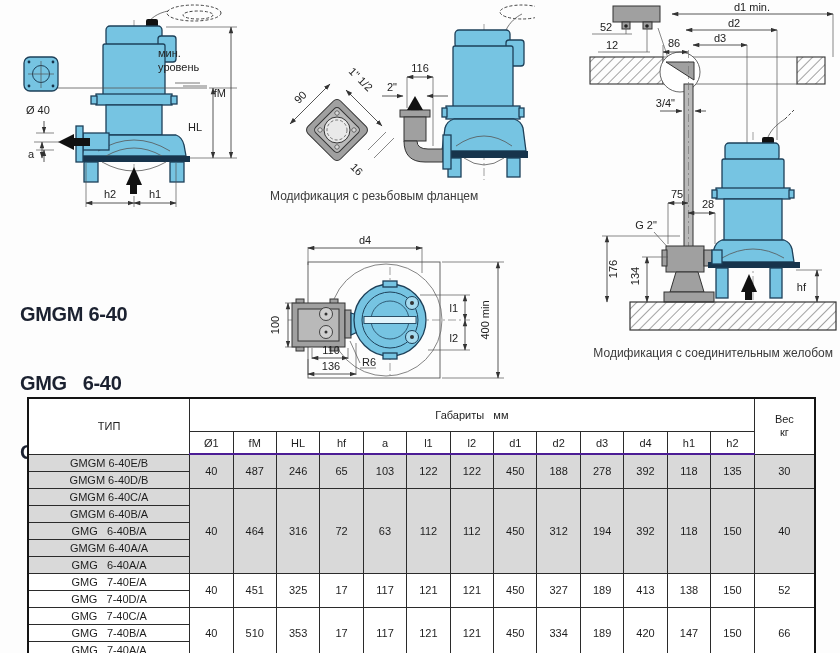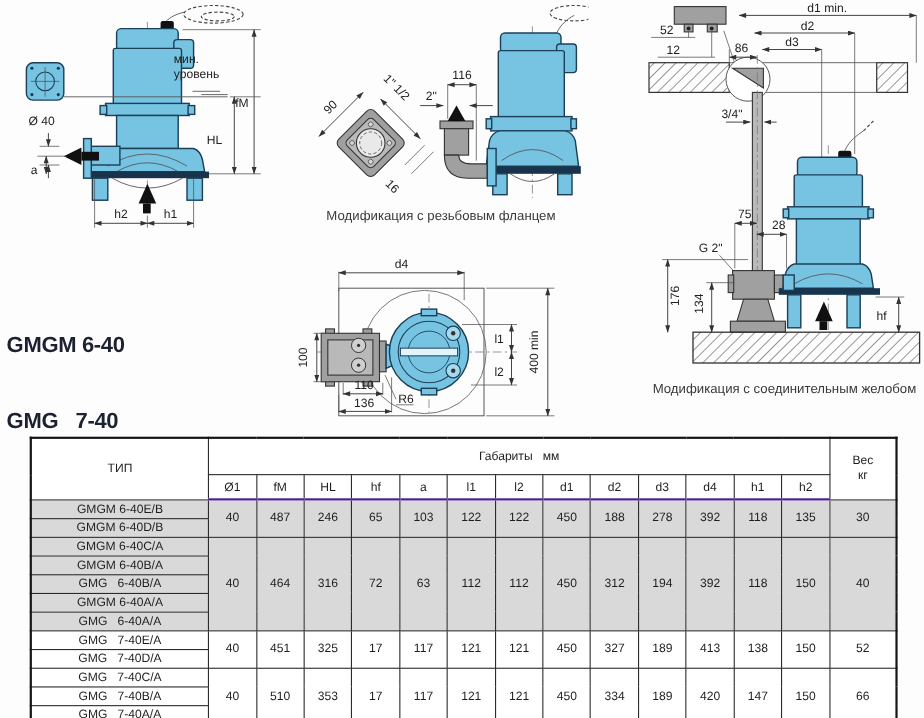--- a/index.html
+++ b/index.html
@@ -18,21 +18,21 @@
   .gry2{ fill:#B9B9B9; stroke:#333; stroke-width:1; }
   .blk { fill:#111; stroke:none; }
   .dim { stroke:#444; stroke-width:0.9; fill:none; }
   .ext { stroke:#555; stroke-width:0.7; fill:none; }
   .cl  { stroke:#777; stroke-width:0.7; fill:none; stroke-dasharray:8 3 2 3; }
   .thin{ stroke:#555; stroke-width:0.8; fill:none; }
   .dash{ stroke:#444; stroke-width:1; fill:none; stroke-dasharray:3 2; }
 
   
   .caption { font-size:12px; color:#3a3a3a; line-height:15px;text-align:right; }
-  .cap1 { text-align:right; width:235px; }
+  .cap1 { text-align:left; width:235px; }
   .models { font-size:20px; font-weight:bold; color:#1B2130;
             line-height:23px; white-space:pre; letter-spacing:-0.3px; }
 
   
   table.dims { border-collapse:collapse; table-layout:fixed; width:789px;
                border:2px solid #141414; background:#fff; }
   table.dims td, table.dims th {
     border:1px solid #2b2b2b; font-size:11px; font-weight:normal;
     text-align:center; vertical-align:middle; padding:0; height:16px;
     overflow:hidden;
@@ -208,22 +208,23 @@
     <text transform="rotate(45 88 82)" x="88" y="82" text-anchor="middle">1" 1/2</text>
     <line class="ext" x1="98" y1="150" x2="116" y2="132"></line>
     <line class="ext" x1="104" y1="158" x2="124" y2="138"></line>
     <text transform="rotate(45 84 172)" x="84" y="172" text-anchor="middle">16</text>
   </svg>
 
   <div class="abs caption cap1" style="left:270px;top:189px">
     <div>Модификация с резьбовым фланцем</div>
   </div>
 
-  <div class="abs models" style="left:6px;top:257px">
+  <div class="abs models" style="left:20px;top:257px">
     <div>GMGM 6-40</div>
+    <div>GMG   6-40</div>
     <div>GMG   7-40</div>
   </div>
 
   <svg class="abs" style="left:252px;top:225px" width="280" height="165" viewBox="0 0 280 165">
     <defs>
       <marker id="ae3" markerWidth="8" markerHeight="6" refX="7" refY="2.5" orient="auto">
           <path d="M0,0L7.5,2.5L0,5z" fill="#333"></path>
         </marker>
       <marker id="as3" markerWidth="8" markerHeight="6" refX="0.5" refY="2.5" orient="auto">
           <path d="M7.5,0L0,2.5L7.5,5z" fill="#333"></path>

